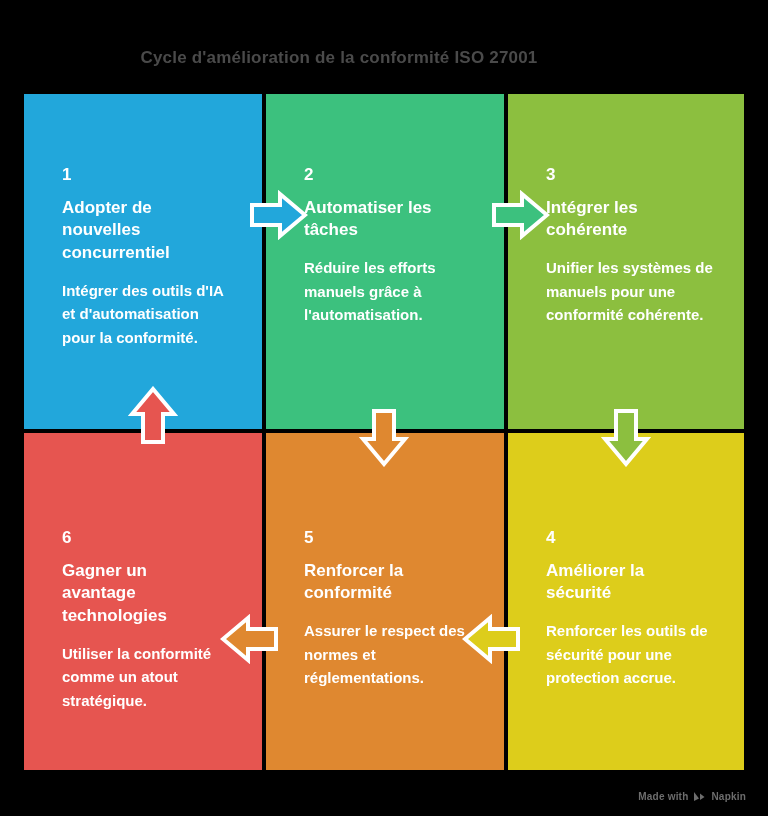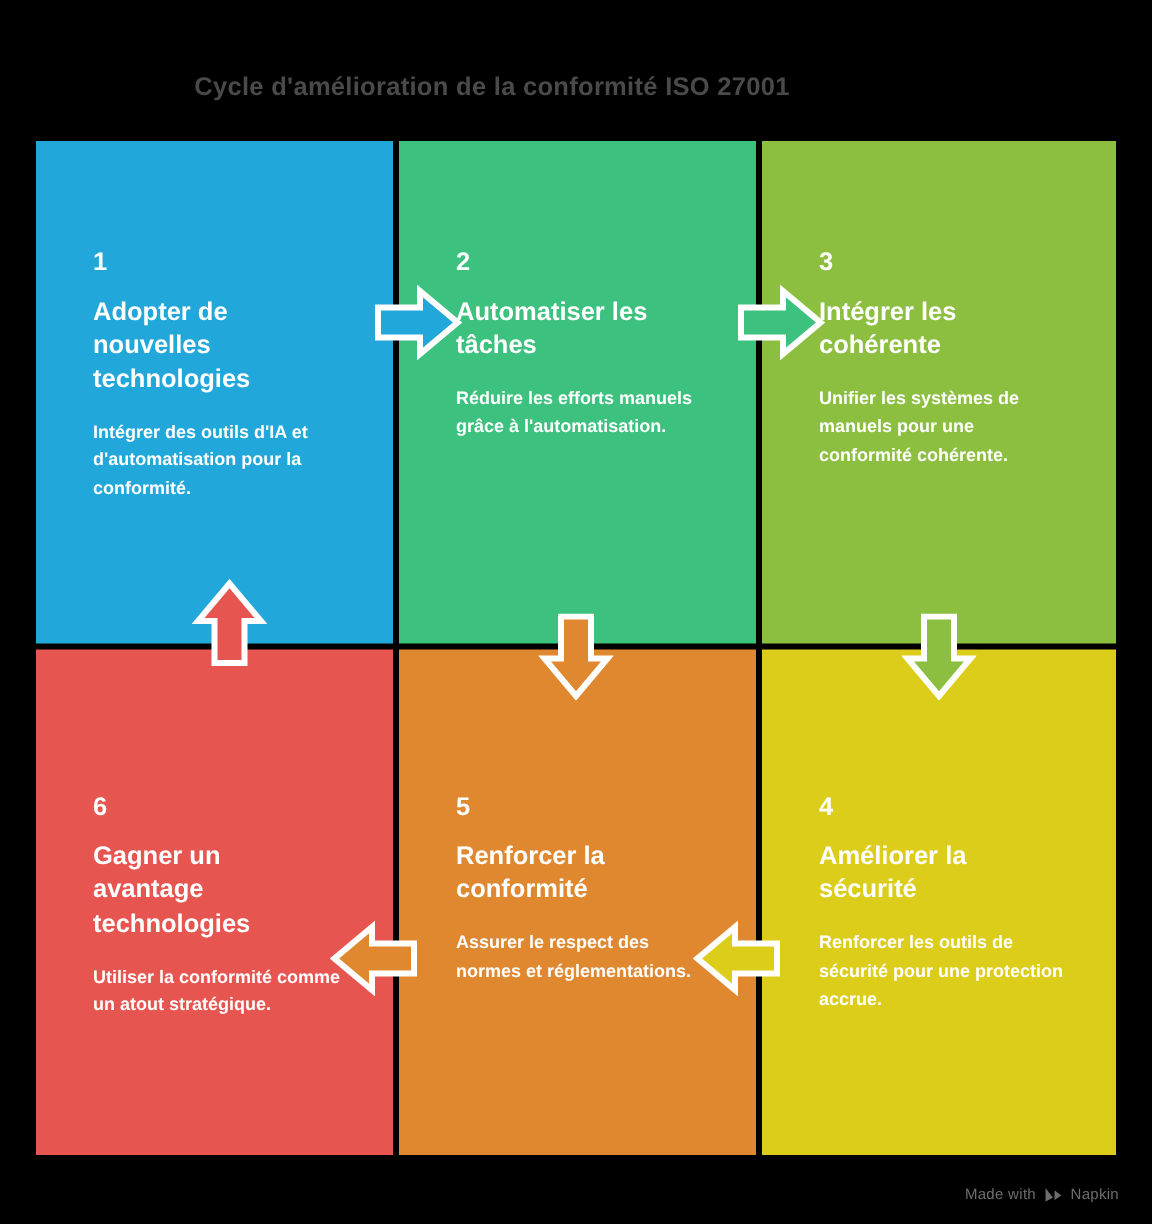--- a/index.html
+++ b/index.html
@@ -6,21 +6,21 @@
   html, body {
     width: 768px; height: 816px;
     background: #000000;
     font-family: "Liberation Sans", sans-serif;
     overflow: hidden;
   }
   #root { position: relative; width: 768px; height: 816px; }
 
   .title {
     position: absolute;
-    top: 48px; left: 4px; width: 648px;
+    top: 48px; left: 15px; width: 648px;
     text-align: center;
     font-size: 17px;
     font-weight: 600;
     color: #4a4a4a;
     letter-spacing: .2px;
   }
 
   .grid {
     position: absolute;
     left: 24px; top: 94px;
@@ -48,21 +48,21 @@
   }
   .heading {
     font-size: 17px;
     font-weight: 700;
     color: #ffffff;
     line-height: 1.33;
     margin-bottom: 14px;
     max-width: 160px;
   }
   .desc {
-    font-size: 12px;
+    font-size: 15px;
     font-weight: 600;
     color: #ffffff;
     line-height: 1.58;
     max-width: 168px;
   }
 
   
   .c0 { left: 0px;   width: 238px; }
   .c1 { left: 242px; width: 238px; }
   .c2 { left: 484px; width: 236px; }
@@ -75,39 +75,39 @@
   }
   .arrow svg { display: block; }
 
   .footer {
     position: absolute;
     right: 22px; bottom: 14px;
     display: flex;
     align-items: center;
     gap: 5px;
     font-size: 10px;
-    font-weight: 400;
+    font-weight: 700;
     color: #6d6d6d;
     letter-spacing: .2px;
   }
   .footer .logo { display: flex; align-items: center; }
 </style>
 </head>
 <body>
 
 <div id="root">
 
   <div class="title">Cycle d'amélioration de la conformité ISO 27001</div>
 
   <div class="grid">
 
     <div class="panel top c0 r0" style="background:#22a7db;">
       <div class="inner">
         <div class="num">1</div>
-        <div class="heading">Adopter de nouvelles technologies</div>
+        <div class="heading">Adopter de nouvelles concurrentiel</div>
         <div class="desc">Intégrer des outils d'IA et d'automatisation pour la conformité.</div>
       </div>
     </div>
 
     <div class="panel top c1 r0" style="background:#3cc17e;">
       <div class="inner">
         <div class="num">2</div>
         <div class="heading">Automatiser les tâches</div>
         <div class="desc">Réduire les efforts manuels grâce à l'automatisation.</div>
       </div>

